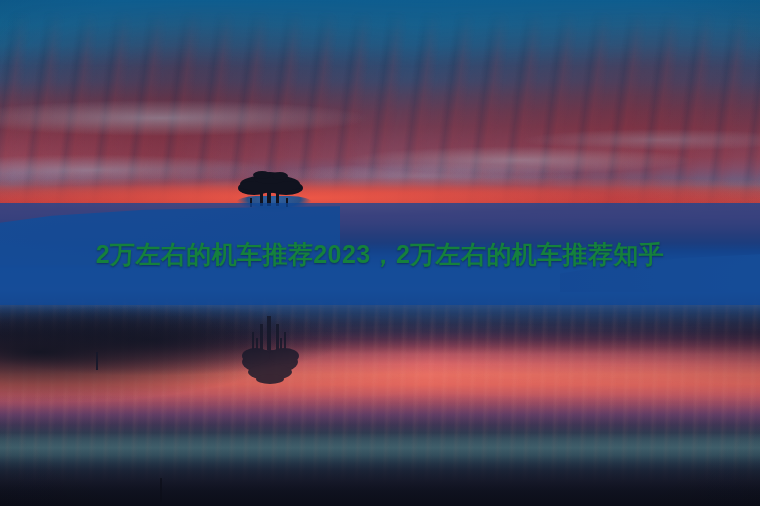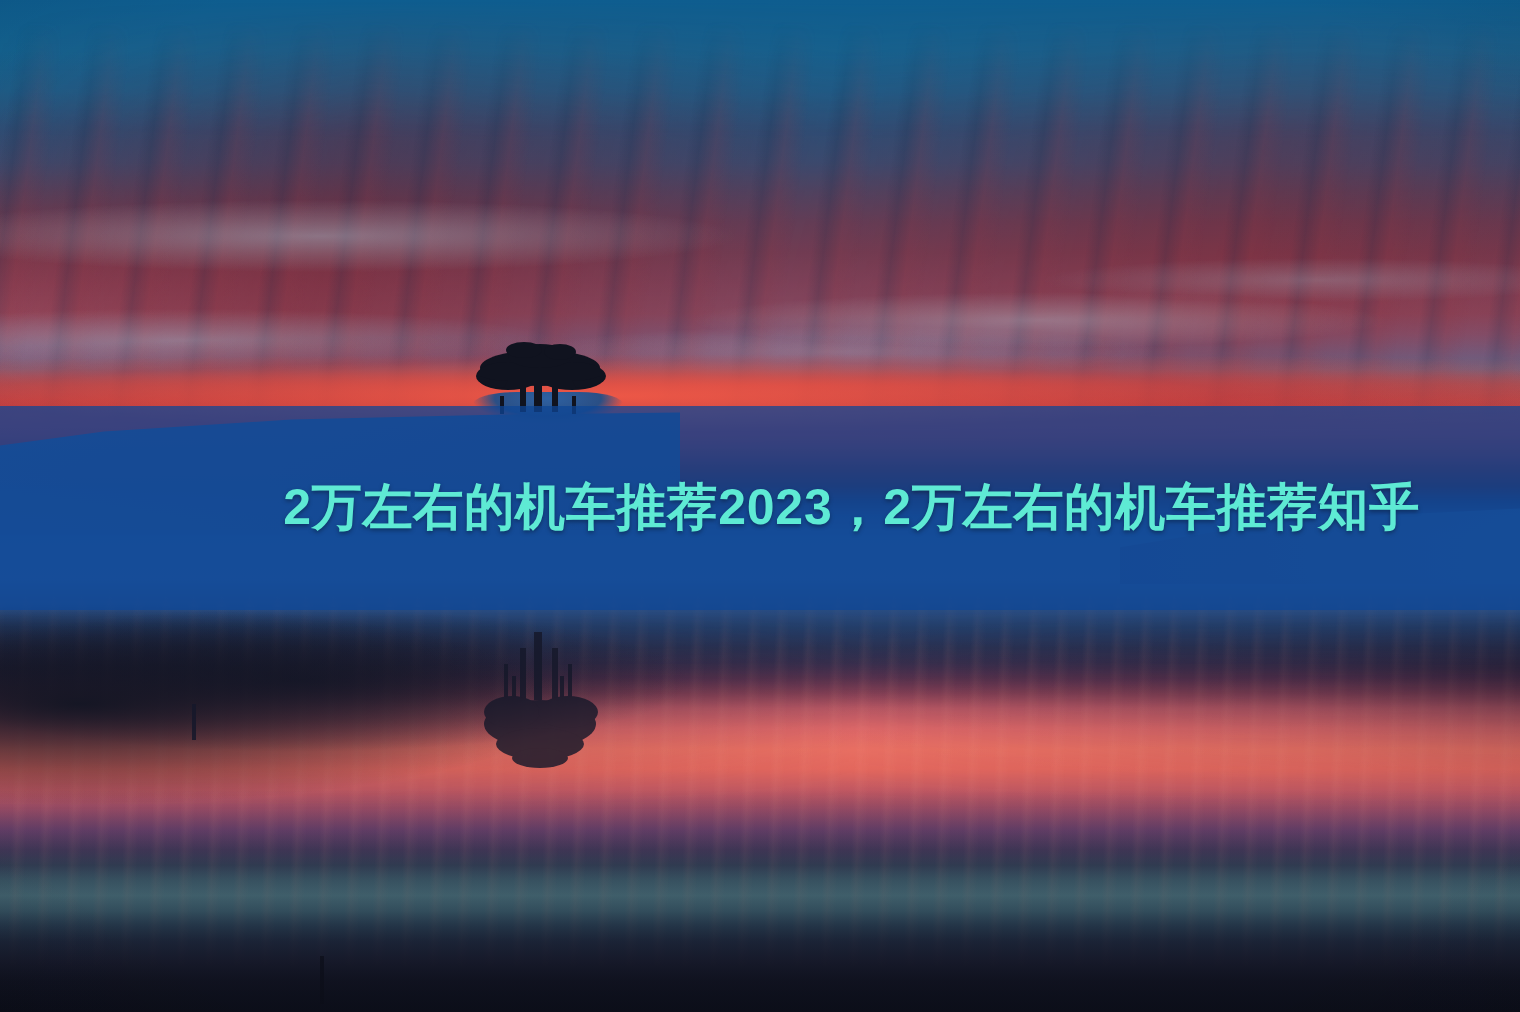--- a/index.html
+++ b/index.html
@@ -172,22 +172,22 @@
     width: 100%;
     height: 102px;
     background: rgba(14,70,150,0.74);
     display: flex;
     align-items: center;
     justify-content: center;
   }
   .caption-text {
     width: 660px;
     margin: 0;
-    text-align: right;
-    color: #5eead4;
+    text-align: center;
+    color: #15803d;
     font-size: 25px;
     font-weight: 700;
     line-height: 41px;
     letter-spacing: .4px;
     text-shadow: 0 1px 2px rgba(0,0,0,.35);
     white-space: pre-wrap;
   }
 </style>
 </head>
 <body>

